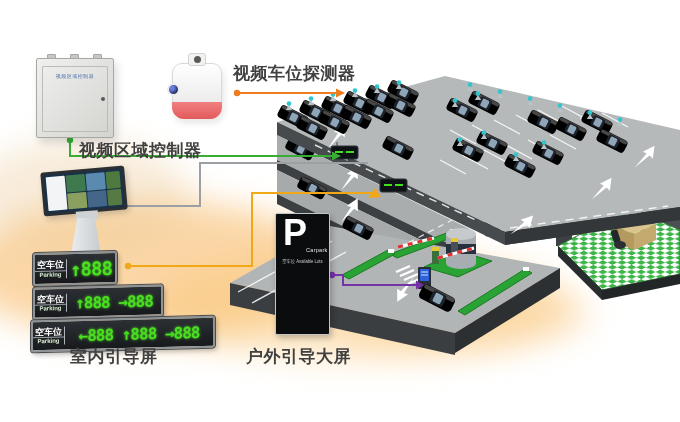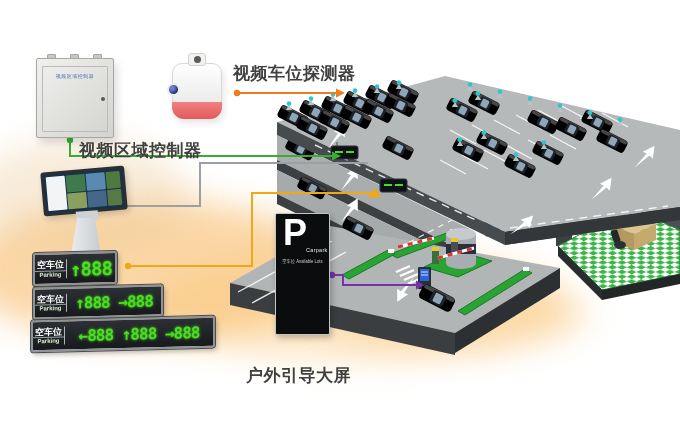--- a/index.html
+++ b/index.html
@@ -375,14 +375,15 @@
   </div>
 
   <div class="ov osign">
     <div class="P">P</div>
     <div class="brand">Carpark</div>
     <div class="sub">空车位 Available Lots</div>
   </div>
 
   <div class="lbl" style="left:233px;top:62px">视频车位探测器</div>
   <div class="lbl" style="left:79px;top:139px">视频区域控制器</div>
-  <div class="lbl" style="left:246px;top:364px">户外引导大屏</div>
+  <div class="lbl" style="left:70px;top:345px">室内引导屏</div>
+  <div class="lbl" style="left:246px;top:345px">户外引导大屏</div>
 </div>
 
 </body></html>

